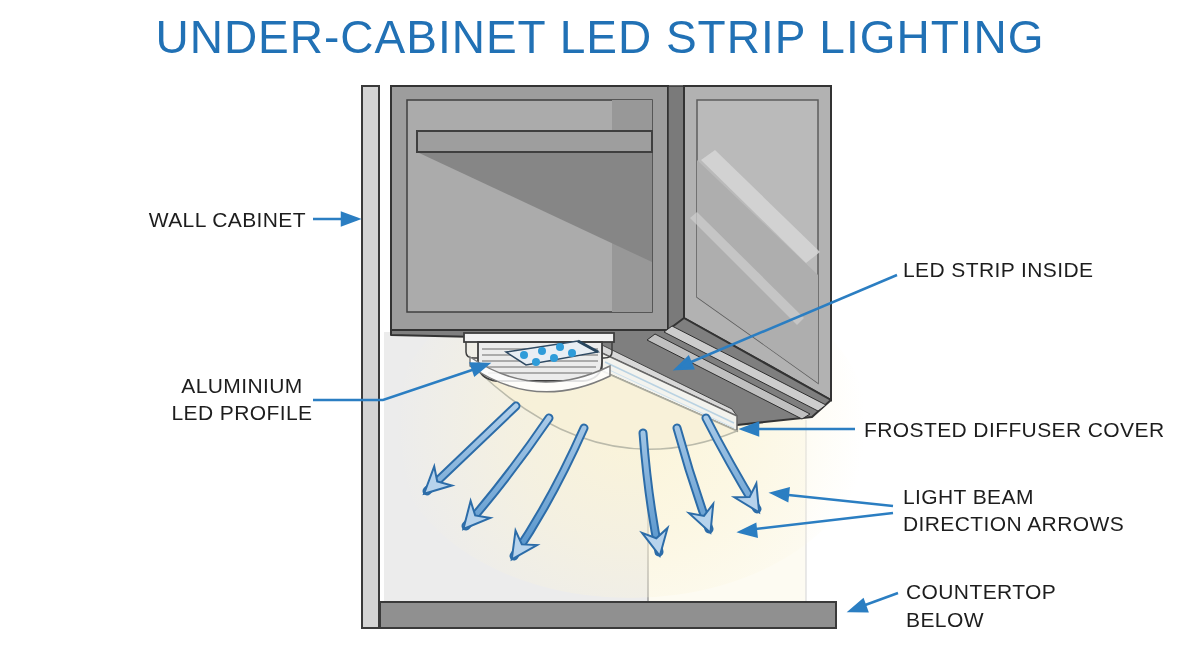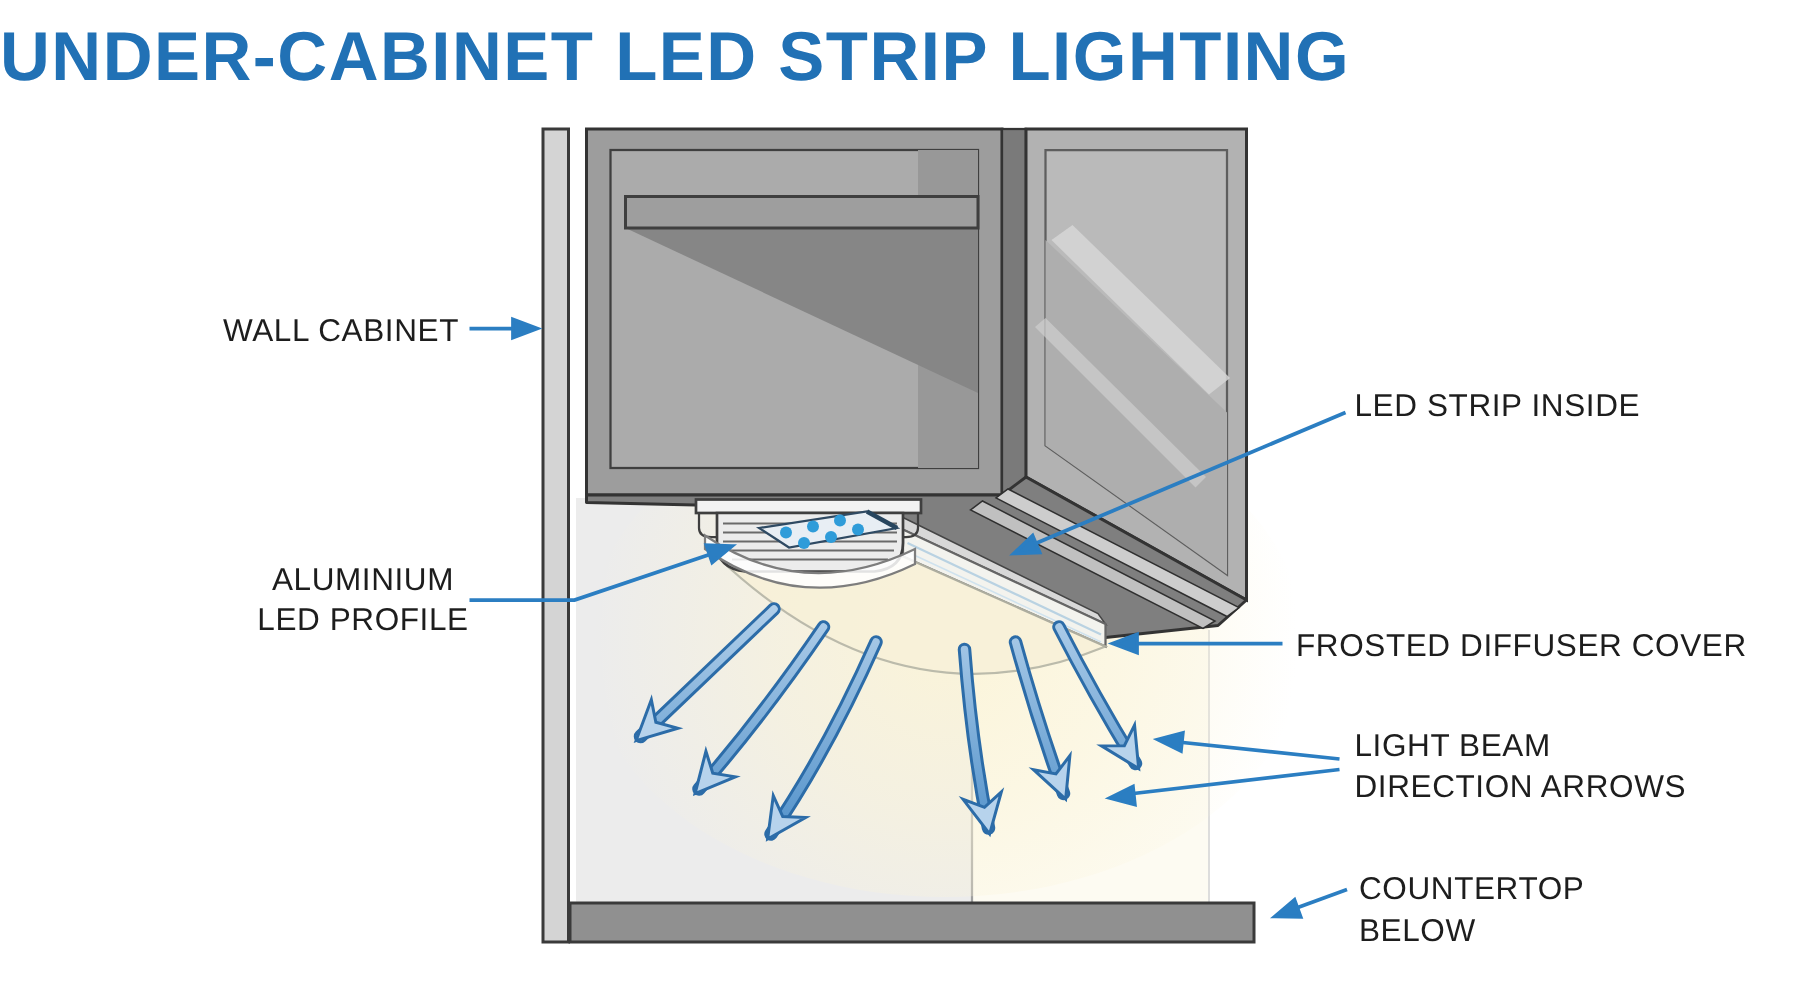--- a/index.html
+++ b/index.html
@@ -5,23 +5,23 @@
   html,body{margin:0;padding:0;background:#ffffff;}
   #canvas{
     position:relative;
     width:1200px;height:655px;
     background:#ffffff;
     overflow:hidden;
     font-family:"Liberation Sans", sans-serif;
   }
   #title{
     position:absolute;top:12px;left:0;width:100%;
-    margin:0;text-align:left;
+    margin:0;text-align:center;
     font-family:"Liberation Sans", sans-serif;
-    font-size:46px;line-height:50px;font-weight:bold;
+    font-size:46px;line-height:50px;font-weight:normal;
     letter-spacing:1px;color:#2171b5;
   }
   #diagram{position:absolute;left:0;top:0;}
   text.lbl{
     font-family:"Liberation Sans", sans-serif;
     font-size:21px;fill:#1d1d1d;letter-spacing:.4px;
   }
 </style>
 </head>
 <body>

